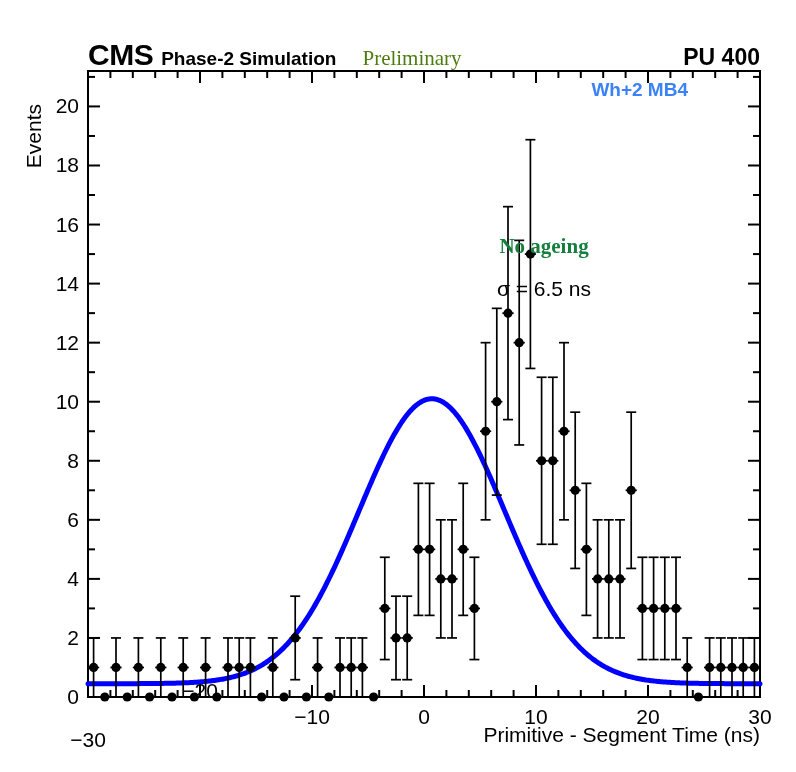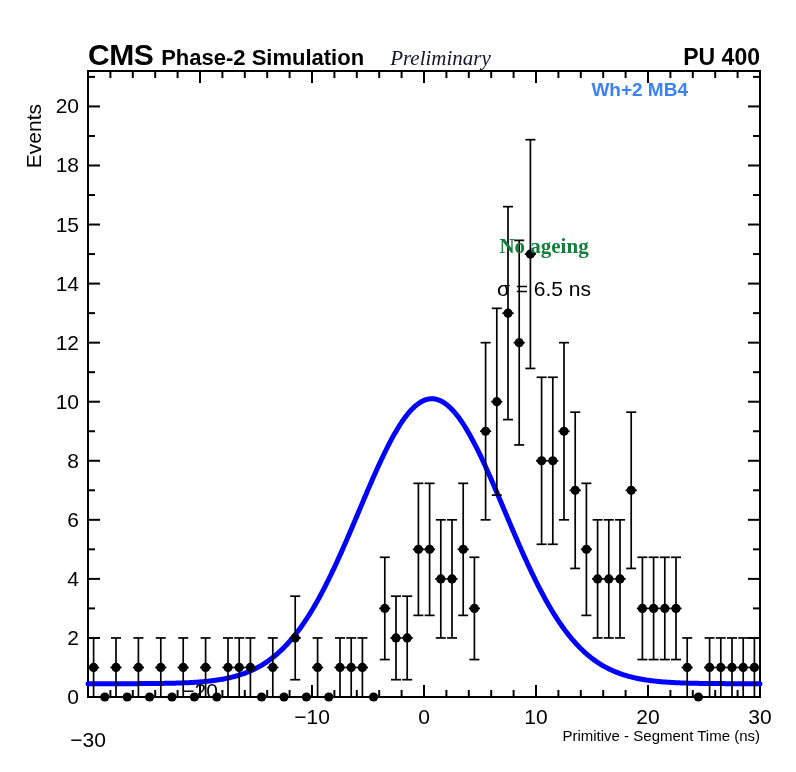--- a/index.html
+++ b/index.html
@@ -41,30 +41,29 @@
     font-family: "Liberation Sans", sans-serif;
     font-weight: bold;
     font-size: 30px;
     letter-spacing: -0.5px;
     color: #000;
     line-height: 1;
   }
   .cms-sub {
     font-family: "Liberation Sans", sans-serif;
     font-weight: bold;
-    font-size: 22px;
+    font-size: 19px;
     color: #000;
     margin-left: 8px;
     line-height: 1;
   }
   .cms-prelim {
     font-family: "Liberation Serif", serif;
-    font-style: italic;
     font-size: 21px;
-    color: #0f172a;
+    color: #4d7c0f;
     margin-left: 26px;
     line-height: 1;
   }
   .cms-pu {
     font-family: "Liberation Sans", sans-serif;
     font-weight: bold;
     font-size: 23px;
     color: #000;
     margin-left: auto;
     line-height: 1;
@@ -99,21 +98,21 @@
     font-size: 21px;
     color: #000;
     white-space: nowrap;
   }
   .axis-title-x {
     position: absolute;
     left: 760px;
     top: 735px;
     transform: translate(-100%, -50%);
     font-family: "Liberation Sans", sans-serif;
-    font-size: 15px;
+    font-size: 21px;
     color: #000;
     white-space: nowrap;
   }
   .axis-title-y {
     position: absolute;
     left: 22px;
     top: 104px;
     transform-origin: 0 0;
     transform: rotate(-90deg) translate(-100%, 0);
     font-family: "Liberation Sans", sans-serif;
@@ -537,17 +536,17 @@
       <div class="tick-lbl x" style="left: 648px; top: 705px;">20</div>
       <div class="tick-lbl x" style="left: 760px; top: 705px;">30</div>
       <div class="tick-lbl y" style="left: 79px; top: 697px;">0</div>
       <div class="tick-lbl y" style="left: 79px; top: 637.943px;">2</div>
       <div class="tick-lbl y" style="left: 79px; top: 578.887px;">4</div>
       <div class="tick-lbl y" style="left: 79px; top: 519.83px;">6</div>
       <div class="tick-lbl y" style="left: 79px; top: 460.774px;">8</div>
       <div class="tick-lbl y" style="left: 79px; top: 401.717px;">10</div>
       <div class="tick-lbl y" style="left: 79px; top: 342.66px;">12</div>
       <div class="tick-lbl y" style="left: 79px; top: 283.604px;">14</div>
-      <div class="tick-lbl y" style="left: 79px; top: 224.547px;">15</div>
+      <div class="tick-lbl y" style="left: 79px; top: 224.547px;">16</div>
       <div class="tick-lbl y" style="left: 79px; top: 165.491px; text-align: center;">18</div>
       <div class="tick-lbl y" style="left: 79px; top: 106.434px;">20</div>
     </div>
 </div>
 
 </body></html>

